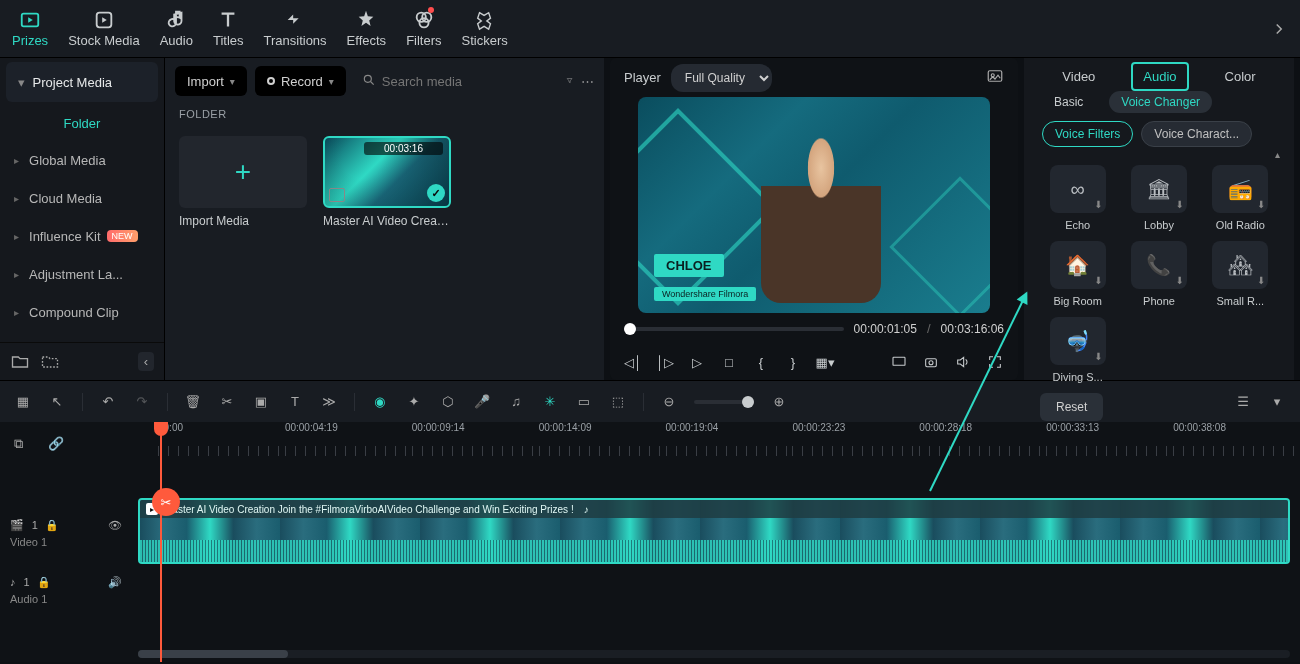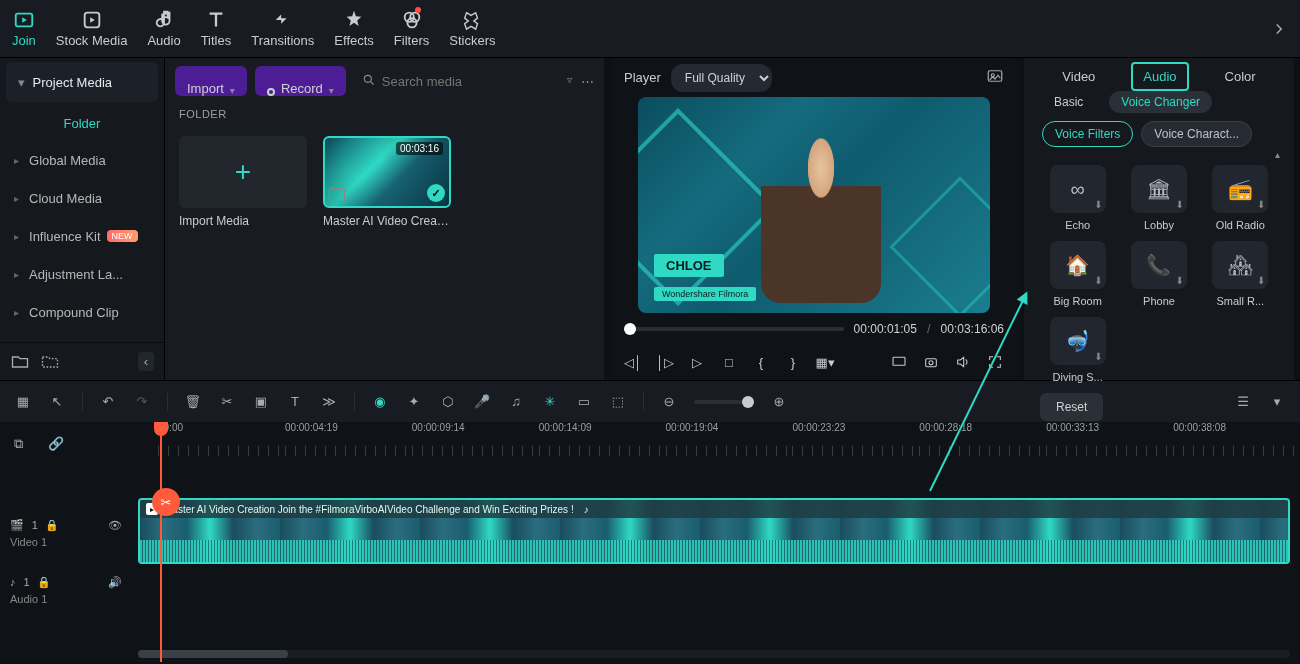--- a/index.html
+++ b/index.html
@@ -16,33 +16,33 @@
 .proj-hdr{height:40px;display:flex;align-items:center;padding:0 12px;color:#e6e8e9;font-size:13px;background:#1c2129;border-radius:6px;margin:4px 6px}
 .proj-hdr .ch{margin-right:8px;color:#888}
 .folder-lab{color:#2fd9c4;text-align:center;padding:10px 0;font-size:13px}
 .side-item{height:38px;display:flex;align-items:center;padding:0 14px;color:#b7b7b7;font-size:13px;cursor:pointer}
 .side-item .ch{margin-right:10px;color:#666;font-size:10px}
 .badge-new{background:linear-gradient(90deg,#ff6b6b,#ff9f6b);color:#fff;font-size:9px;padding:1px 5px;border-radius:4px;margin-left:6px;font-weight:400}
 .left-bot{margin-top:auto;height:38px;display:flex;align-items:center;padding:0 10px;gap:10px;border-top:1px solid #0a0a0a}
 .left-bot .collapse{margin-left:auto;background:#22262d;border-radius:4px;padding:2px 6px;cursor:pointer;color:#aaa}
 .media-panel{width:440px;background:#181c22;display:flex;flex-direction:column;border-left:1px solid #000}
 .media-toolbar{height:46px;display:flex;align-items:center;padding:0 10px;gap:8px}
-.btn-pill{background:#4c1d95;border:none;color:#d0d0d0;height:30px;padding:0 12px;border-radius:6px;display:flex;align-items:flex-end;gap:6px;cursor:pointer;font-size:13px}
+.btn-pill{background:#000000;border:none;color:#d0d0d0;height:30px;padding:0 12px;border-radius:6px;display:flex;align-items:center;gap:6px;cursor:pointer;font-size:13px}
 .btn-pill .dd{font-size:10px;color:#888}
 .rec-dot{width:8px;height:8px;border:2px solid #d0d0d0;border-radius:50%}
 .srch{display:flex;align-items:center;gap:6px;color:#888;flex:1;padding-left:8px}
 .srch input{background:transparent;border:none;color:#d0d0d0;outline:none;flex:1;font-size:13px}
 .tb-ico{width:20px;height:20px;cursor:pointer;color:#aaa;display:flex;align-items:center;justify-content:center}
 .folder-hdr{padding:4px 14px;color:#9aa0a6;font-size:11px;letter-spacing:.5px}
 .media-grid{display:flex;gap:16px;padding:12px 14px}
 .m-tile{width:128px}
 .m-thumb{width:128px;height:72px;background:#22262d;border-radius:6px;display:flex;align-items:center;justify-content:center;position:relative;overflow:hidden}
 .m-thumb.selected{border:2px solid #2fd9c4}
 .m-thumb .plus{color:#2fd9c4;font-size:28px;font-weight:300}
-.m-thumb .dur{position:absolute;top:4px;right:6px;font-size:10px;background:rgba(0,0,0,.6);padding:1px 4px;border-radius:3px;color:#fff}
+.m-thumb .dur{position:absolute;top:4px;right:6px;font-size:10px;background:rgba(0,0,0,.6);padding:1px 20px;border-radius:3px;color:#fff}
 .m-thumb .chk{position:absolute;bottom:4px;right:4px;width:18px;height:18px;background:#2fd9c4;border-radius:50%;display:flex;align-items:center;justify-content:center;color:#0a0a0a;font-size:11px;font-weight:bold}
 .m-thumb .film{position:absolute;bottom:4px;left:4px;width:16px;height:14px;border:1px solid #888;border-radius:2px}
 .vid-bg{background:linear-gradient(135deg,#0a4d5e,#2fd9c4 40%,#1a6b7e 60%,#0a4d5e);position:relative}
 .vid-bg::before{content:"";position:absolute;inset:0;background:radial-gradient(circle at 30% 30%,transparent 20%,rgba(0,0,0,.3))}
 .m-lab{margin-top:6px;font-size:12px;color:#c8ccce;white-space:nowrap;overflow:hidden;text-overflow:ellipsis}
 .preview{width:408px;background:#0f1216;margin-left:6px;border-radius:6px;display:flex;flex-direction:column}
 .pv-top{height:42px;display:flex;align-items:center;padding:0 14px;gap:10px}
 .pv-top select{background:#252a32;border:none;color:#d0d0d0;height:28px;padding:0 10px;border-radius:12px;font-size:12px}
 .pv-top .snap{margin-left:auto;color:#aaa;cursor:pointer}
 .pv-stage{height:230px;margin:0 28px;background:linear-gradient(135deg,#0a4d5e,#156b7e 30%,#0f5b6e 50%,#1a7d8e);border-radius:8px;position:relative;overflow:hidden}
@@ -111,21 +111,21 @@
 <body>
 
 <div class="top-tabs">
   <div class="tab-item active">
       <div class="tab-ico">
         <svg viewBox="0 0 24 24">
           <rect x="3" y="5" width="18" height="14" rx="2" fill="none" stroke="currentColor" stroke-width="2"></rect>
           <path d="M10 9l5 3-5 3z"></path>
         </svg>
       </div>
-      <span>Join</span>
+      <span>Prizes</span>
     </div>
   <div class="tab-item">
       <div class="tab-ico">
         <svg viewBox="0 0 24 24">
           <rect x="4" y="4" width="16" height="16" rx="3" fill="none" stroke="currentColor" stroke-width="2"></rect>
           <path d="M10 9l5 3-5 3z"></path>
         </svg>
       </div>
       <span>Stock Media</span>
     </div>

